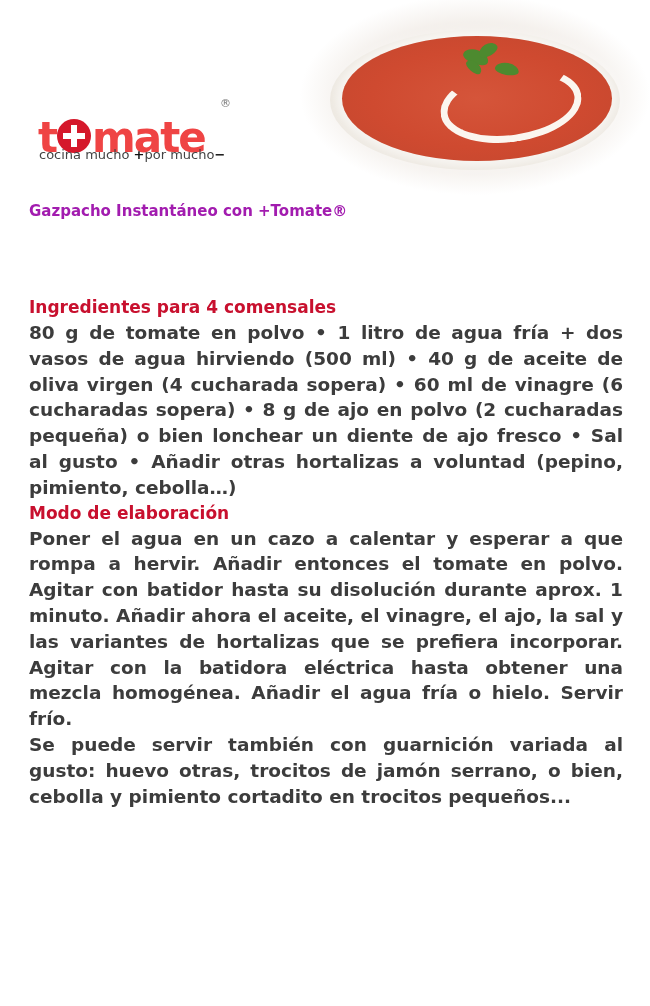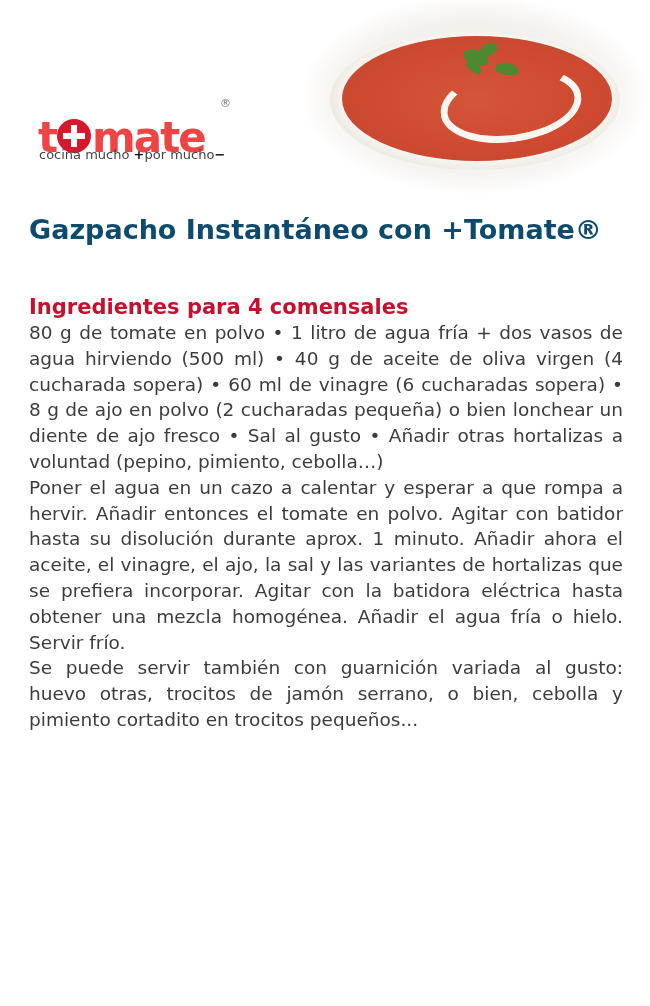--- a/index.html
+++ b/index.html
@@ -48,30 +48,30 @@
   .logo .plus-o::before { left: 14px; top: 6px; width: 6px; height: 22px; }
   .logo .plus-o::after { left: 6px; top: 14px; width: 22px; height: 6px; }
   .logo .reg {
     position: absolute; left: 182px; top: 2px; font-size: 11px; color: #777;
   }
   .logo .tagline {
     position: absolute; left: 1px; top: 52px; font-size: 13px; color: #444; white-space: nowrap; text-align: right;
   }
   .tag-plus, .tag-minus { font-weight: bold; color: #111; }
   .title {
-    position: absolute; left: 29px; top: 214px; font-size: 27px; font-weight: bold; color: #0c4a6e; white-space: nowrap;
+    position: absolute; left: 29px; top: 202px; font-size: 15px; font-weight: bold; color: #a21caf; white-space: nowrap;
   }
   .content {
     position: absolute; left: 29px; top: 295px; width: 594px;
   }
   .content h2 {
-    margin: 0; font-size: 21px; line-height: 25px; font-weight: bold; color: #c8102e;
+    margin: 0; font-size: 17px; line-height: 25px; font-weight: bold; color: #c8102e;
   }
   .content p {
-    margin: 0; font-size: 18.5px; line-height: 25.8px; color: #3c3c3c; text-align: justify;
+    margin: 0; font-size: 18.5px; line-height: 25.8px; color: #3c3c3c; text-align: justify; font-weight: bold;
   }
 </style>
 </head>
 <body>
 
 <div class="hero">
   <div class="fade"></div>
   <div class="bowl"></div>
   <div class="soup"></div>
   <div class="cream"></div>
@@ -88,15 +88,16 @@
     <span>cocina mucho</span>
     <span class="tag-plus">+</span><span>por mucho</span><span class="tag-minus">−</span>
   </div>
 </div>
 
 <h1 class="title" style="margin:0;">Gazpacho Instantáneo con +Tomate®</h1>
 
 <div class="content">
   <h2>Ingredientes para 4 comensales</h2>
   <p>80 g de tomate en polvo • 1 litro de agua fría + dos  vasos de agua hirviendo (500 ml) • 40 g de aceite de oliva virgen (4 cucharada sopera) • 60 ml de vinagre (6  cucharadas sopera) • 8 g de ajo en polvo (2 cucharadas pequeña) o bien lonchear un diente de ajo fresco • Sal al gusto • Añadir otras hortalizas a voluntad (pepino, pimiento, cebolla…)</p>
+  <h2>Modo de elaboración</h2>
   <p>Poner el agua en un cazo a calentar y esperar a que rompa a hervir. Añadir entonces el tomate en polvo. Agitar con batidor hasta su disolución durante aprox. 1 minuto. Añadir ahora el aceite, el vinagre, el ajo, la sal y las variantes de hortalizas que se prefiera incorporar. Agitar con la batidora eléctrica hasta obtener una mezcla homogénea. Añadir el agua fría o hielo. Servir frío.</p>
   <p class="">Se puede servir también con guarnición variada al gusto: huevo otras, trocitos de jamón serrano, o bien, cebolla y pimiento cortadito en trocitos pequeños...</p>
 </div>
 
 </body></html>

